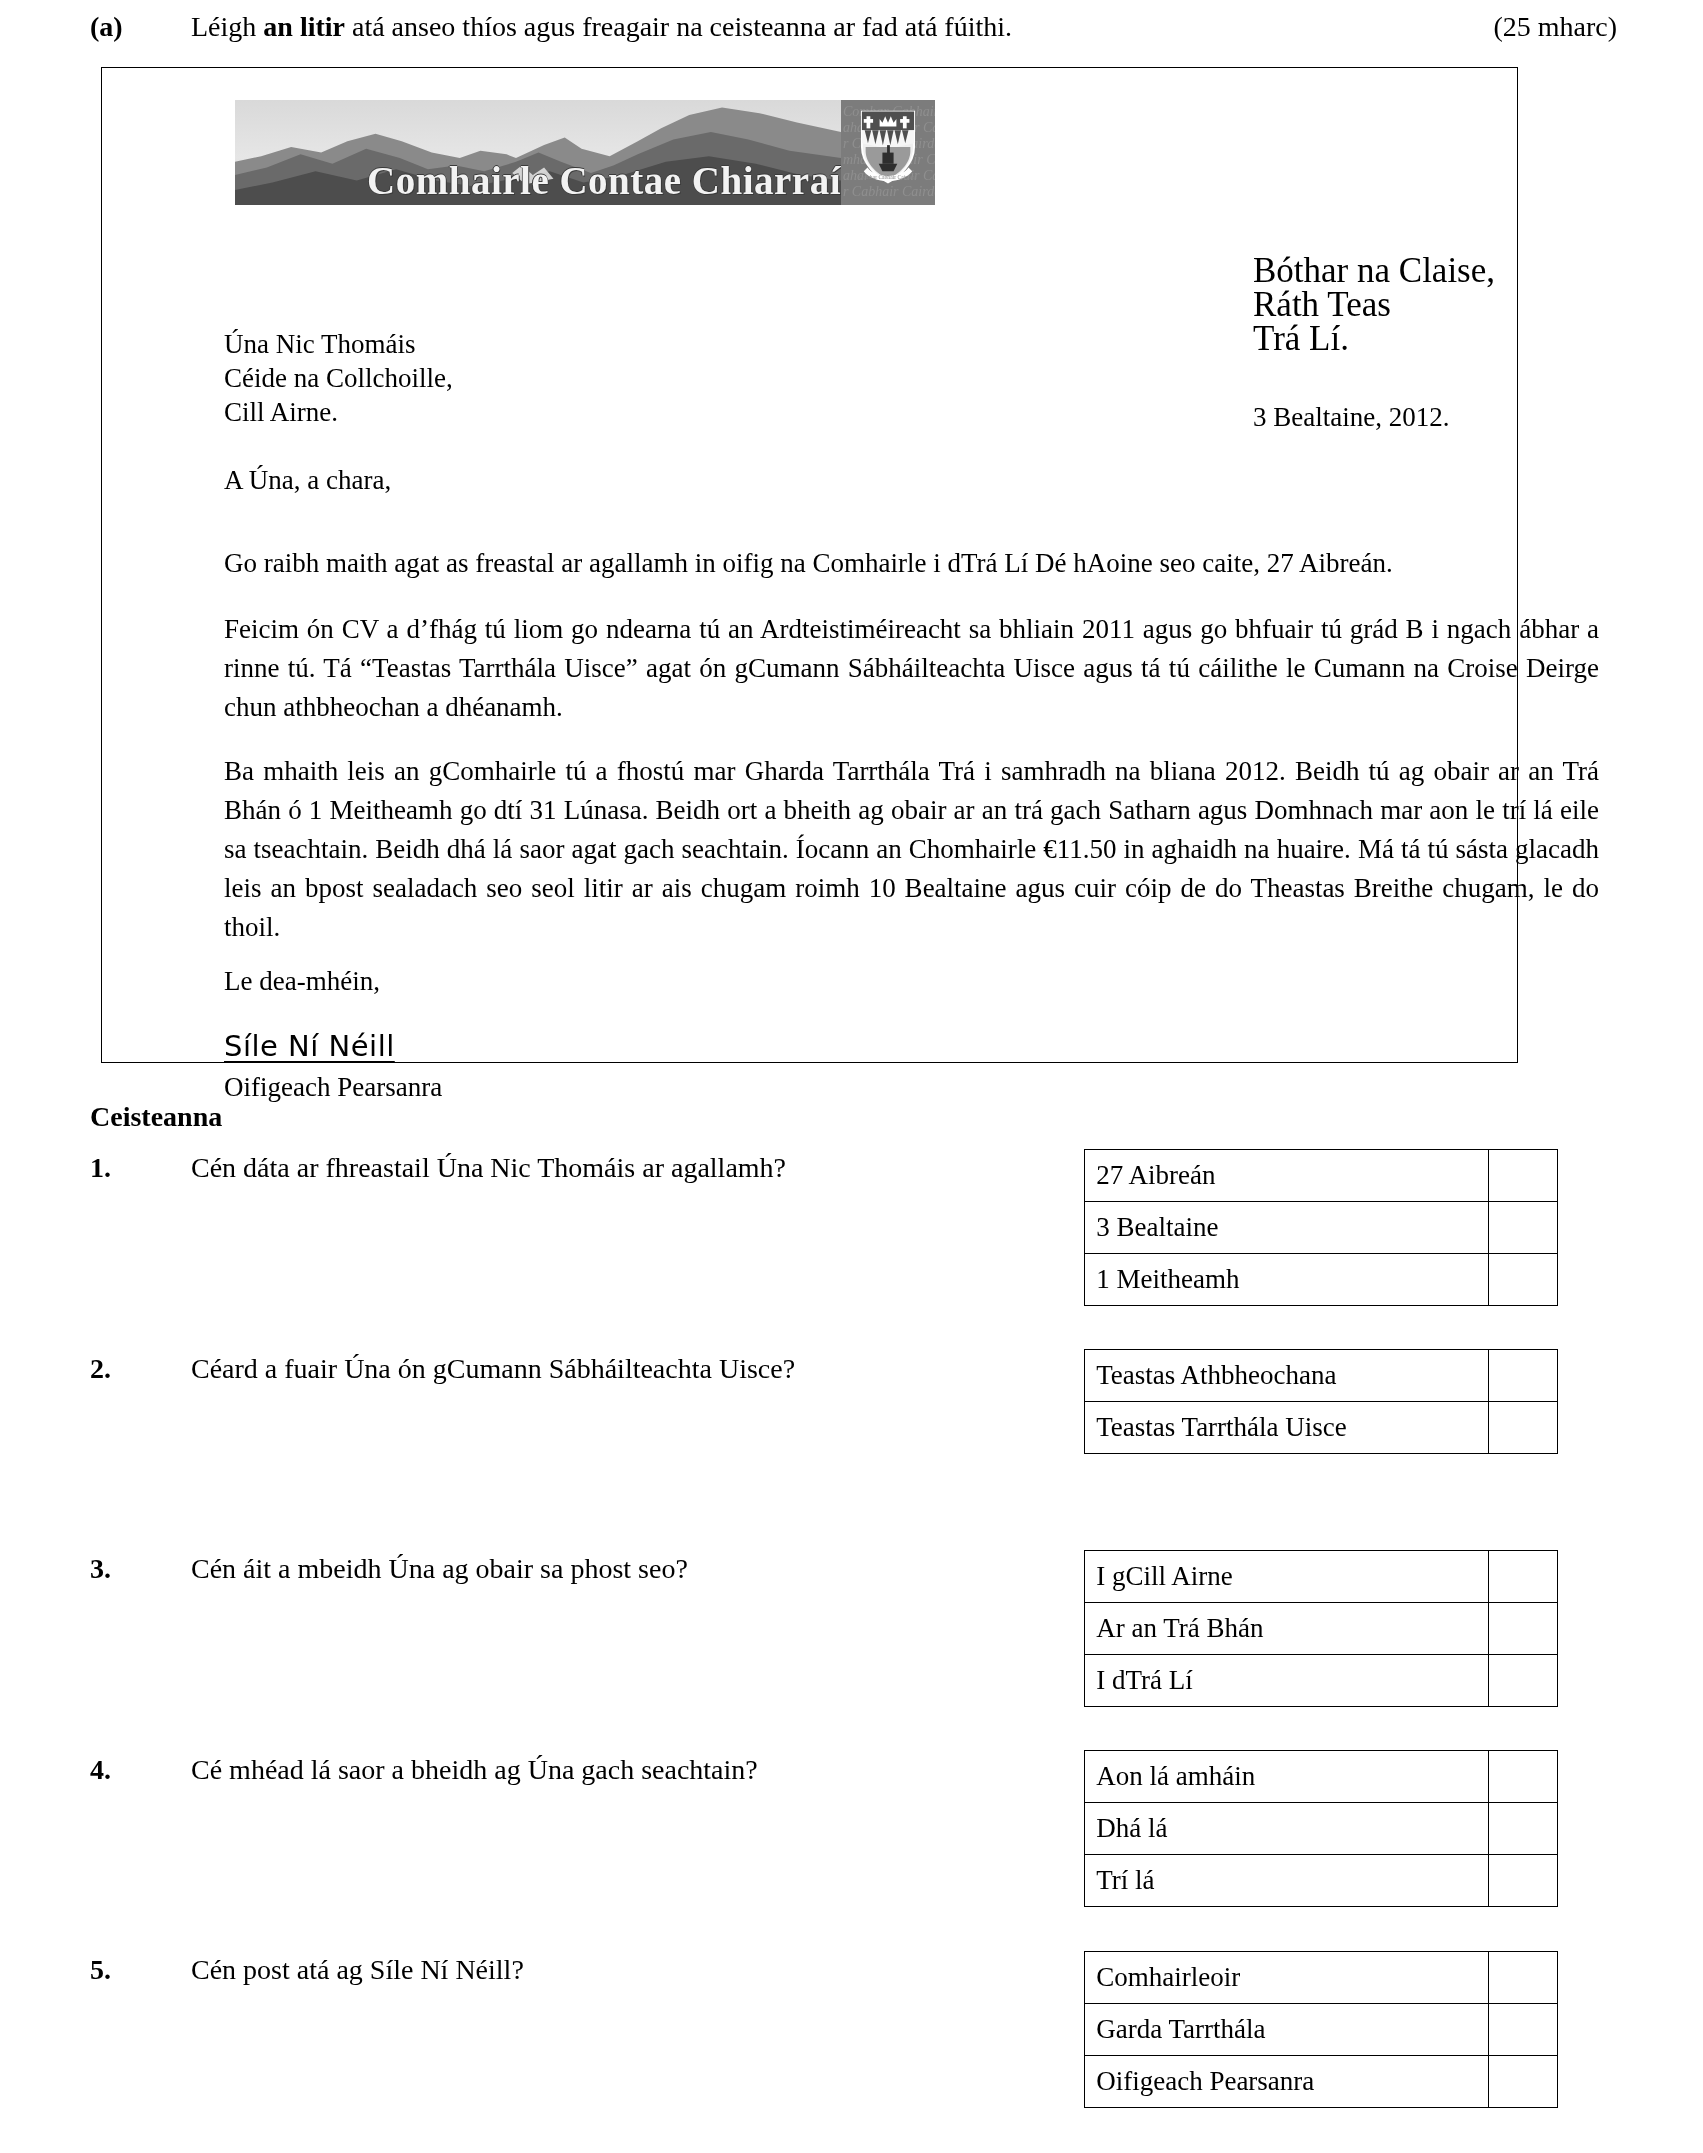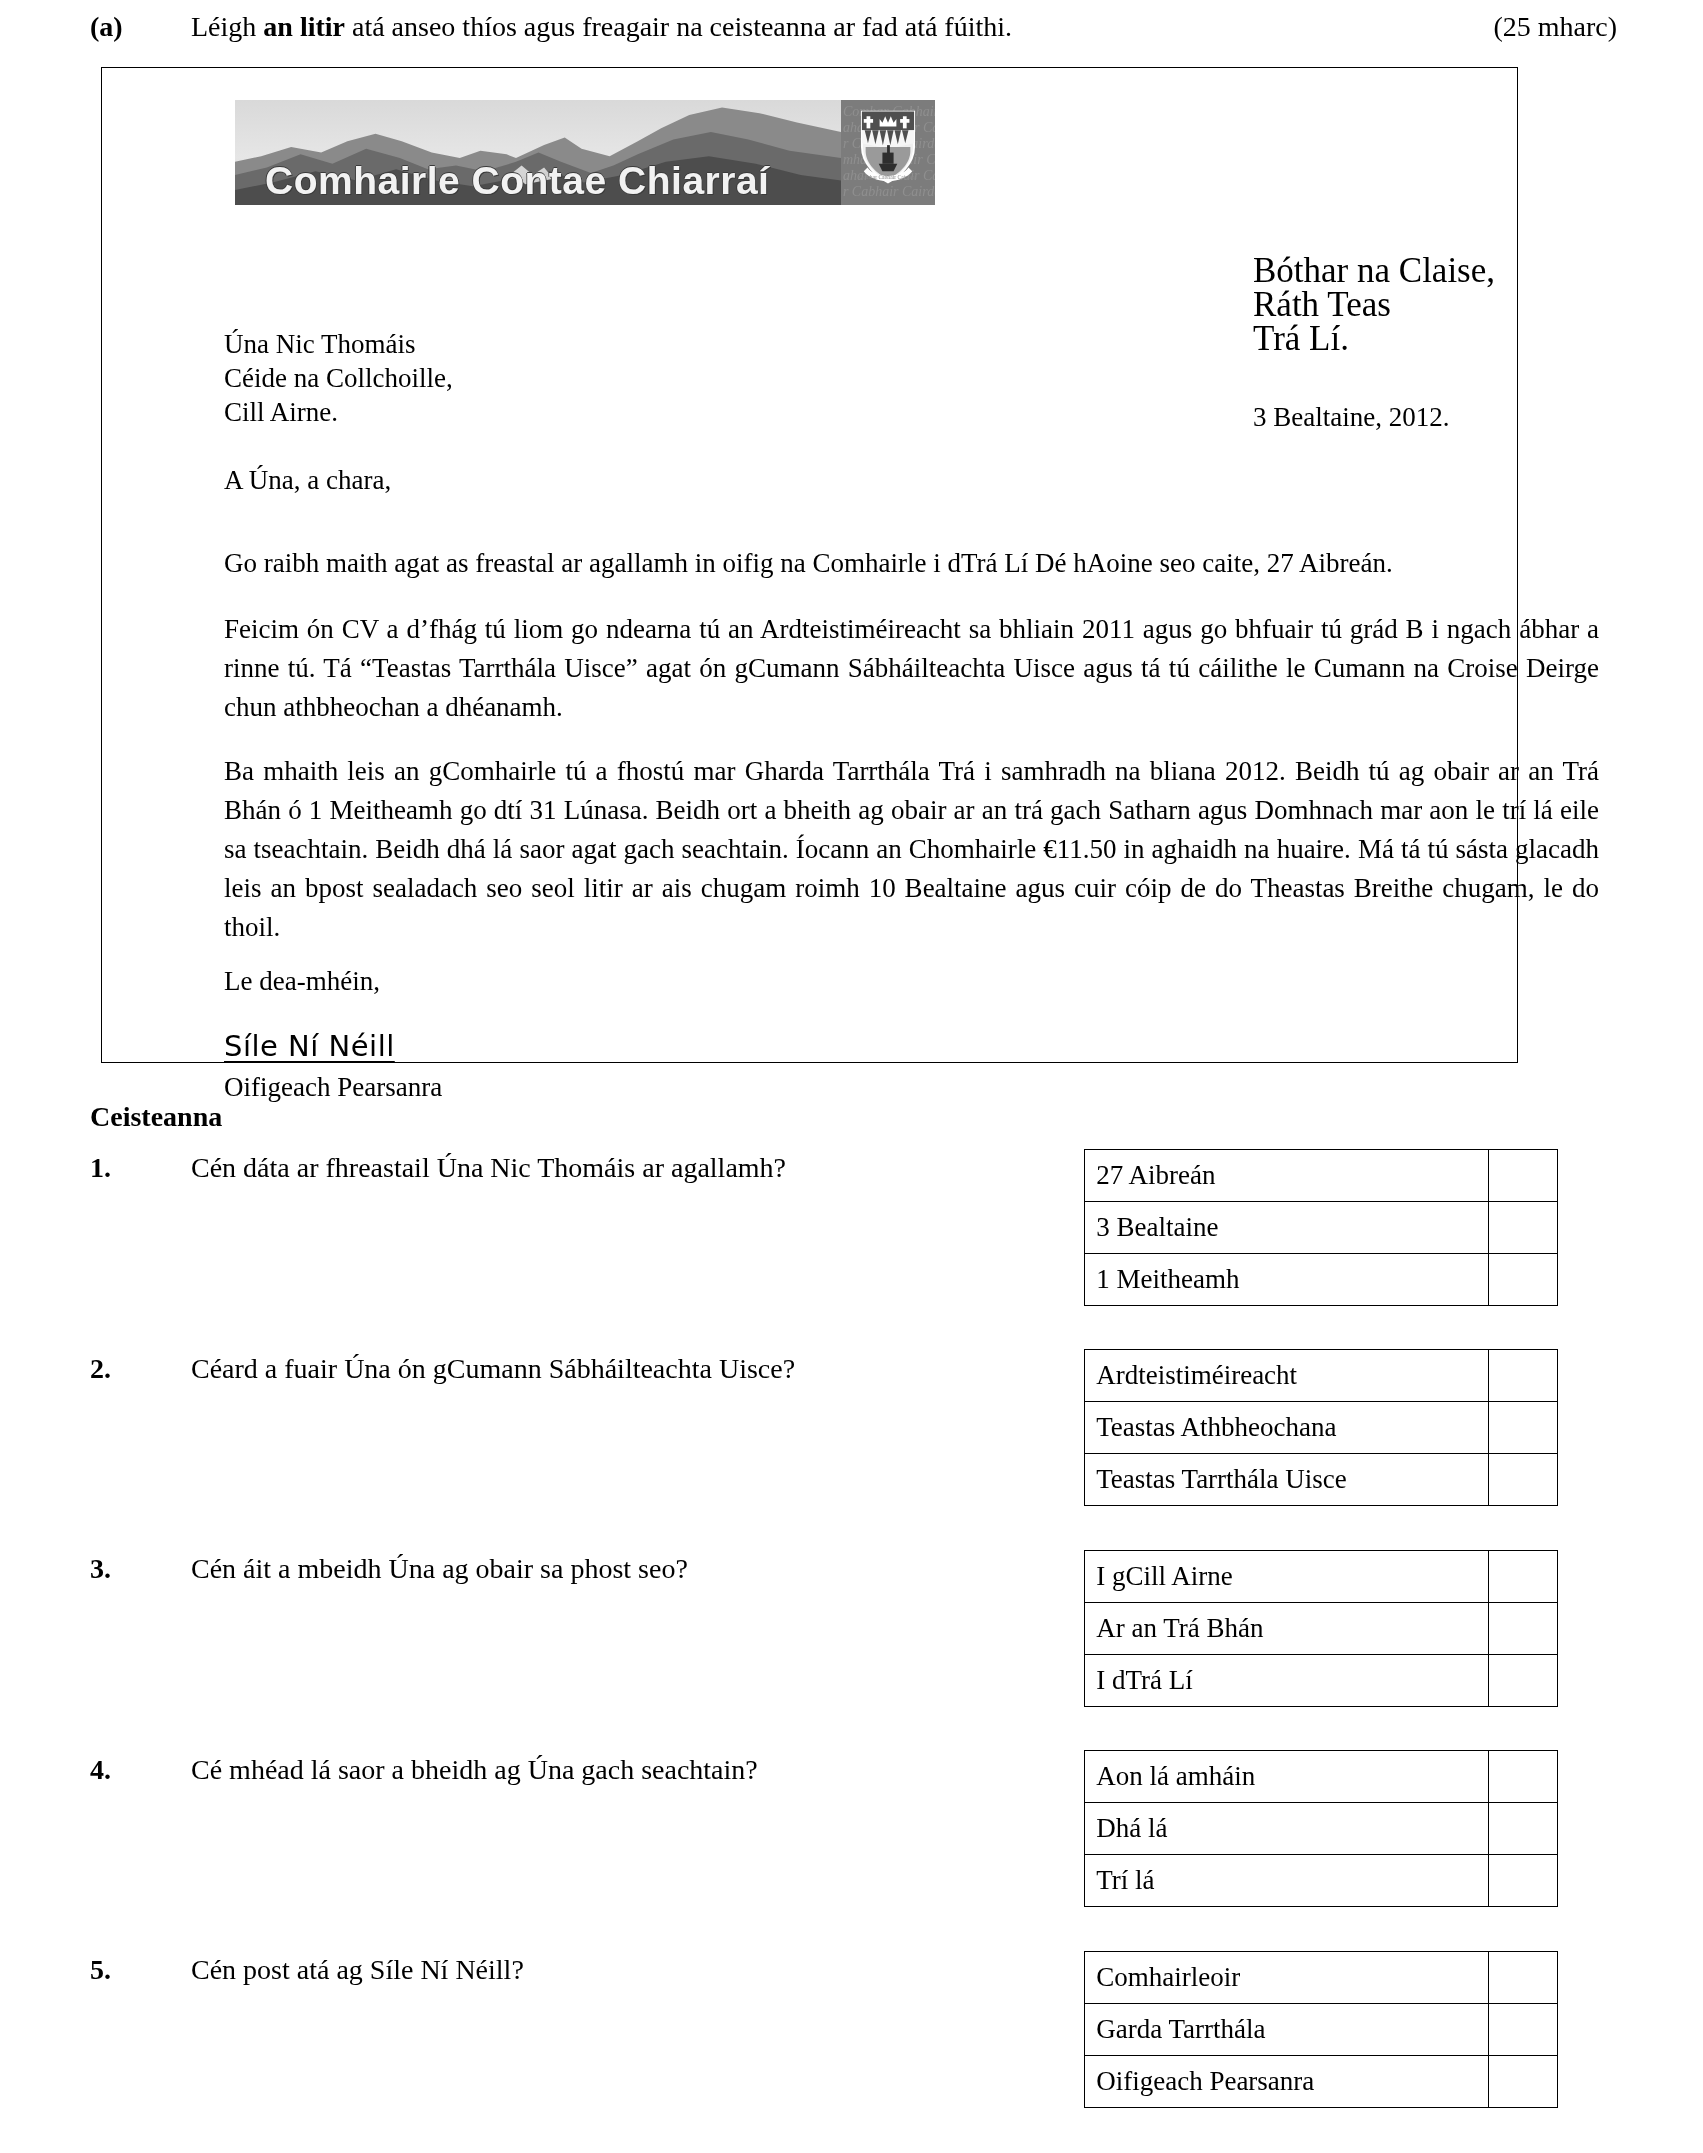--- a/index.html
+++ b/index.html
@@ -71,22 +71,22 @@
     width: 606px;
     height: 105px;
     overflow: hidden;
     background: linear-gradient(to bottom, #d8d8d8 0%, #cfcfcf 34%, #9a9a9a 44%, #6e6e6e 72%, #4a4a4a 100%);
   }
   .banner svg { position: absolute; left: 0; top: 0; }
   .banner-text {
     position: absolute;
     left: 0; right: 0;
     bottom: 1.9px;
-    text-align: left;
-    font-family: Liberation Sans, sans-serif;
+    text-align: right;
+    font-family: Liberation Serif, serif;
     font-weight: bold;
     font-size: 39px;
     letter-spacing: 0.5px;
     color: #f2f2f2;
     text-shadow: 0.9px 0.9px 0 #3a3a3a, -0.9px 0 0 #3a3a3a, 0 -0.9px 0 #3a3a3a;
     white-space: nowrap;
     margin-left: 30px;
   }
   .crest-box {
     position: relative;
@@ -332,24 +332,20 @@
       </tr>
     </tbody>
       </table>
   </div>
 
   <div class="q-block">
     <div class="q-num" style="top:1353px">2.</div>
     <div class="q-text" style="top:1353px">Céard a fuair Úna ón gCumann Sábháilteachta Uisce?</div>
     <table class="opt-table" style="top:1349px">
       <tbody>
-          <tr>
-        <td>Ardteistiméireacht</td>
-        <td class="tick"></td>
-      </tr>
       <tr>
         <td>Teastas Athbheochana</td>
         <td class="tick"></td>
       </tr>
       <tr>
         <td>Teastas Tarrthála Uisce</td>
         <td class="tick"></td>
       </tr>
     </tbody>
       </table>

